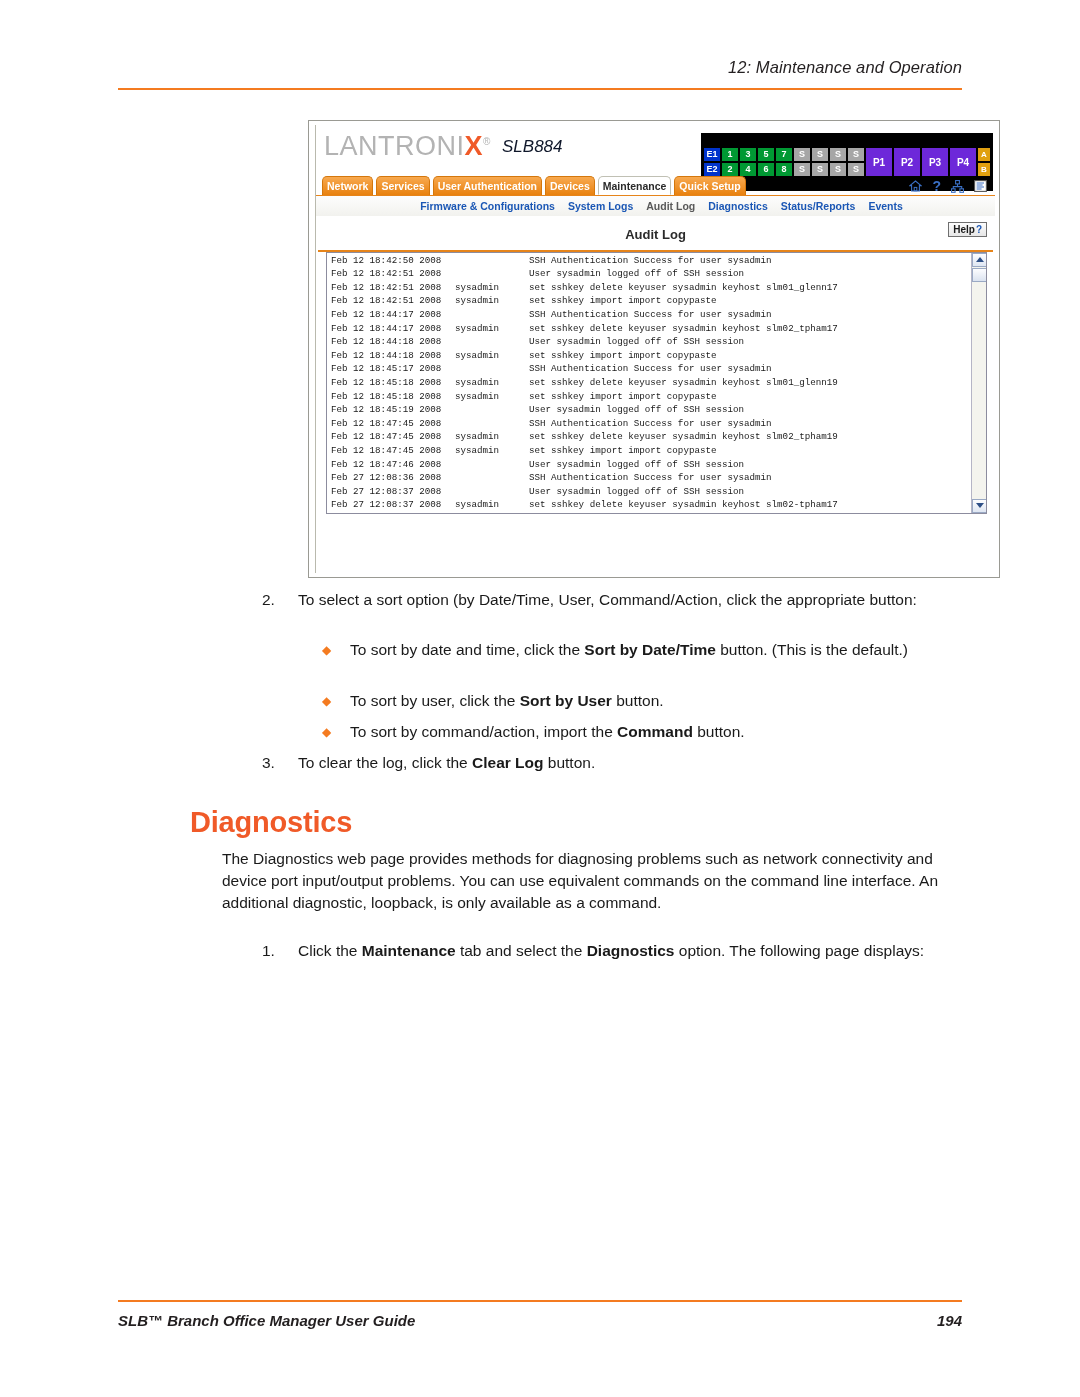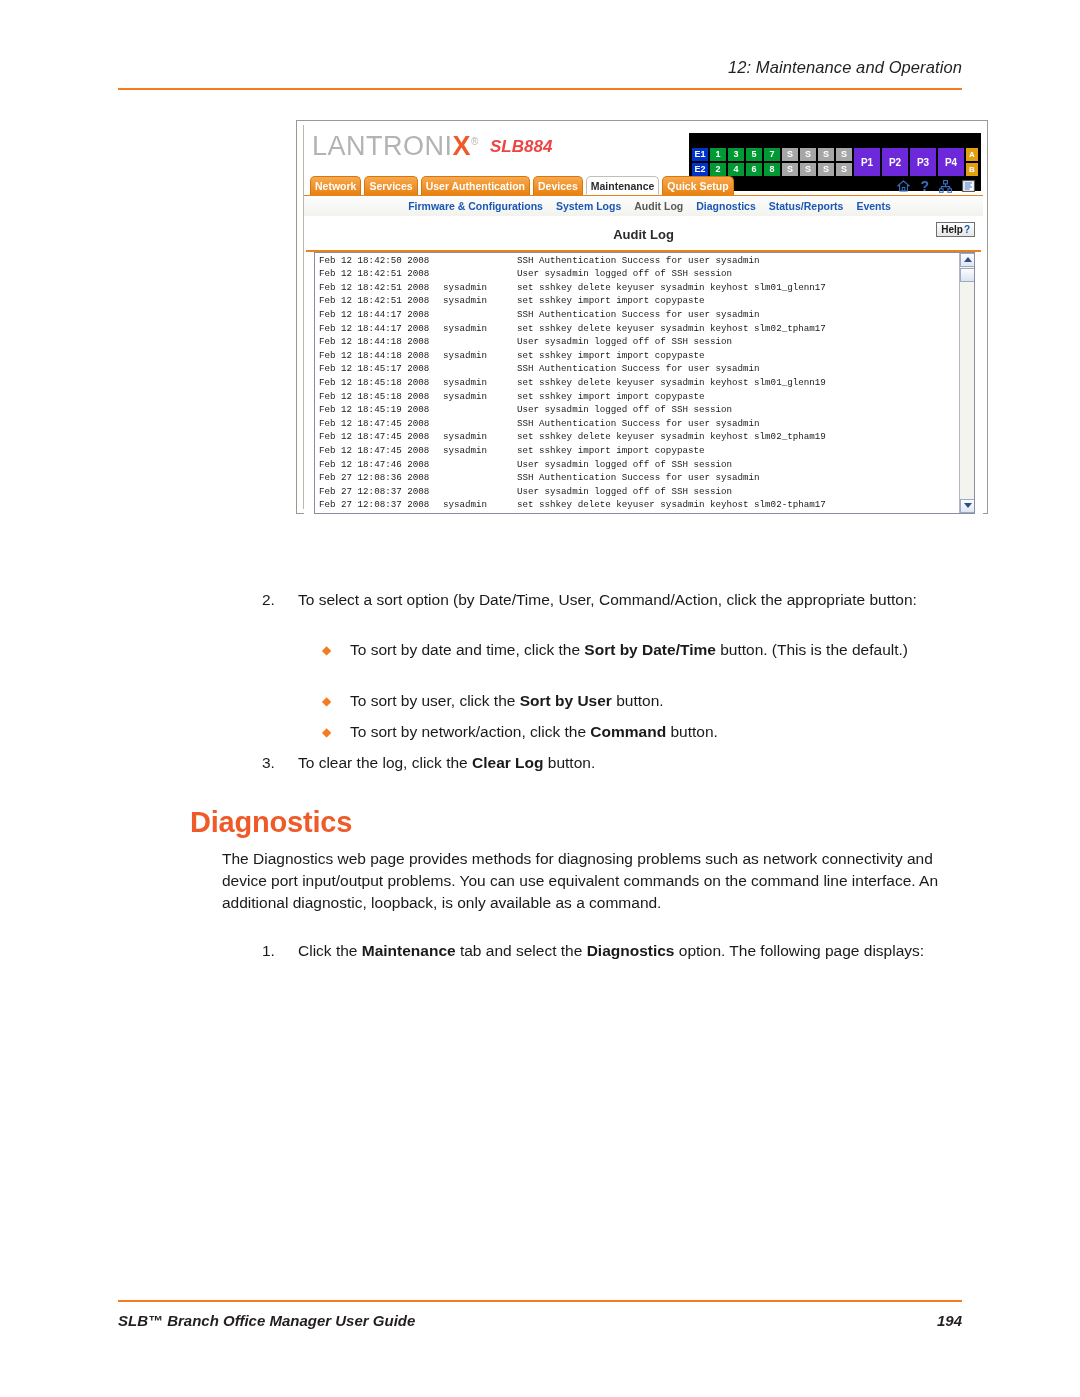--- a/index.html
+++ b/index.html
@@ -58,24 +58,24 @@
     font-style: italic;
     font-size: 15px;
     color: #231f20;
   }
   .footer-title { font-weight: 600; }
   .footer-page { font-weight: 600; margin-left: 25px; }
 
   
   .app-shot {
     position: absolute;
-    left: 296px;
+    left: 308px;
     top: 120px;
     width: 692px;
-    height: 394px;
+    height: 458px;
     background: #ffffff;
     border: 1px solid #9a9a93;
     box-sizing: border-box;
   }
   .app-inner {
     position: absolute;
     left: 6px;
     top: 4px;
     right: 4px;
     bottom: 4px;
@@ -100,23 +100,23 @@
     color: #b3b3b3;
     font-family: "Liberation Sans", sans-serif;
   }
   .logo .x { color: #f05a28; font-weight: 600; }
   .logo .reg { font-size: 10px; vertical-align: super; color: #b3b3b3; }
   .model {
     position: absolute;
     left: 186px;
     top: 12px;
     font-size: 17px;
-    font-weight: bold;
+    font-weight: normal;
     font-style: italic;
-    color: #ef4444;
+    color: #0f172a;
   }
 
   
   .portmap {
     position: absolute;
     right: 2px;
     top: 8px;
     background: #000000;
     padding: 15px 3px;
     display: flex;
@@ -606,21 +606,21 @@
     <span class="txt"><span>To sort by date and time, click the </span><b>Sort by Date/Time</b><span> button. (This is the default.)</span></span>
   </div>
 
   <div class="bullet-item" style="left:322px; top:690px; width:640px;">
     <span class="dia">◆</span>
     <span class="txt"><span>To sort by user, click the </span><b>Sort by User</b><span> button.</span></span>
   </div>
 
   <div class="bullet-item" style="left:322px; top:721px; width:640px;">
     <span class="dia">◆</span>
-    <span class="txt"><span>To sort by network/action, click the </span><b>Command</b><span> button.</span></span>
+    <span class="txt"><span>To sort by command/action, import the </span><b>Command</b><span> button.</span></span>
   </div>
 
   <div class="num-item" style="left:262px; top:752px; width:700px;">
     <span class="num">3.</span>
     <span class="txt"><span>To clear the log, click the </span><b>Clear Log</b><span> button.</span></span>
   </div>
 
   <div class="h1-diagnostics">Diagnostics</div>
 
   <div class="para" style="left:222px; top:848px; width:740px;">The Diagnostics web page provides methods for diagnosing problems such as network connectivity and device port input/output problems. You can use equivalent commands on the command line interface. An additional diagnostic, loopback, is only available as a command.</div>

